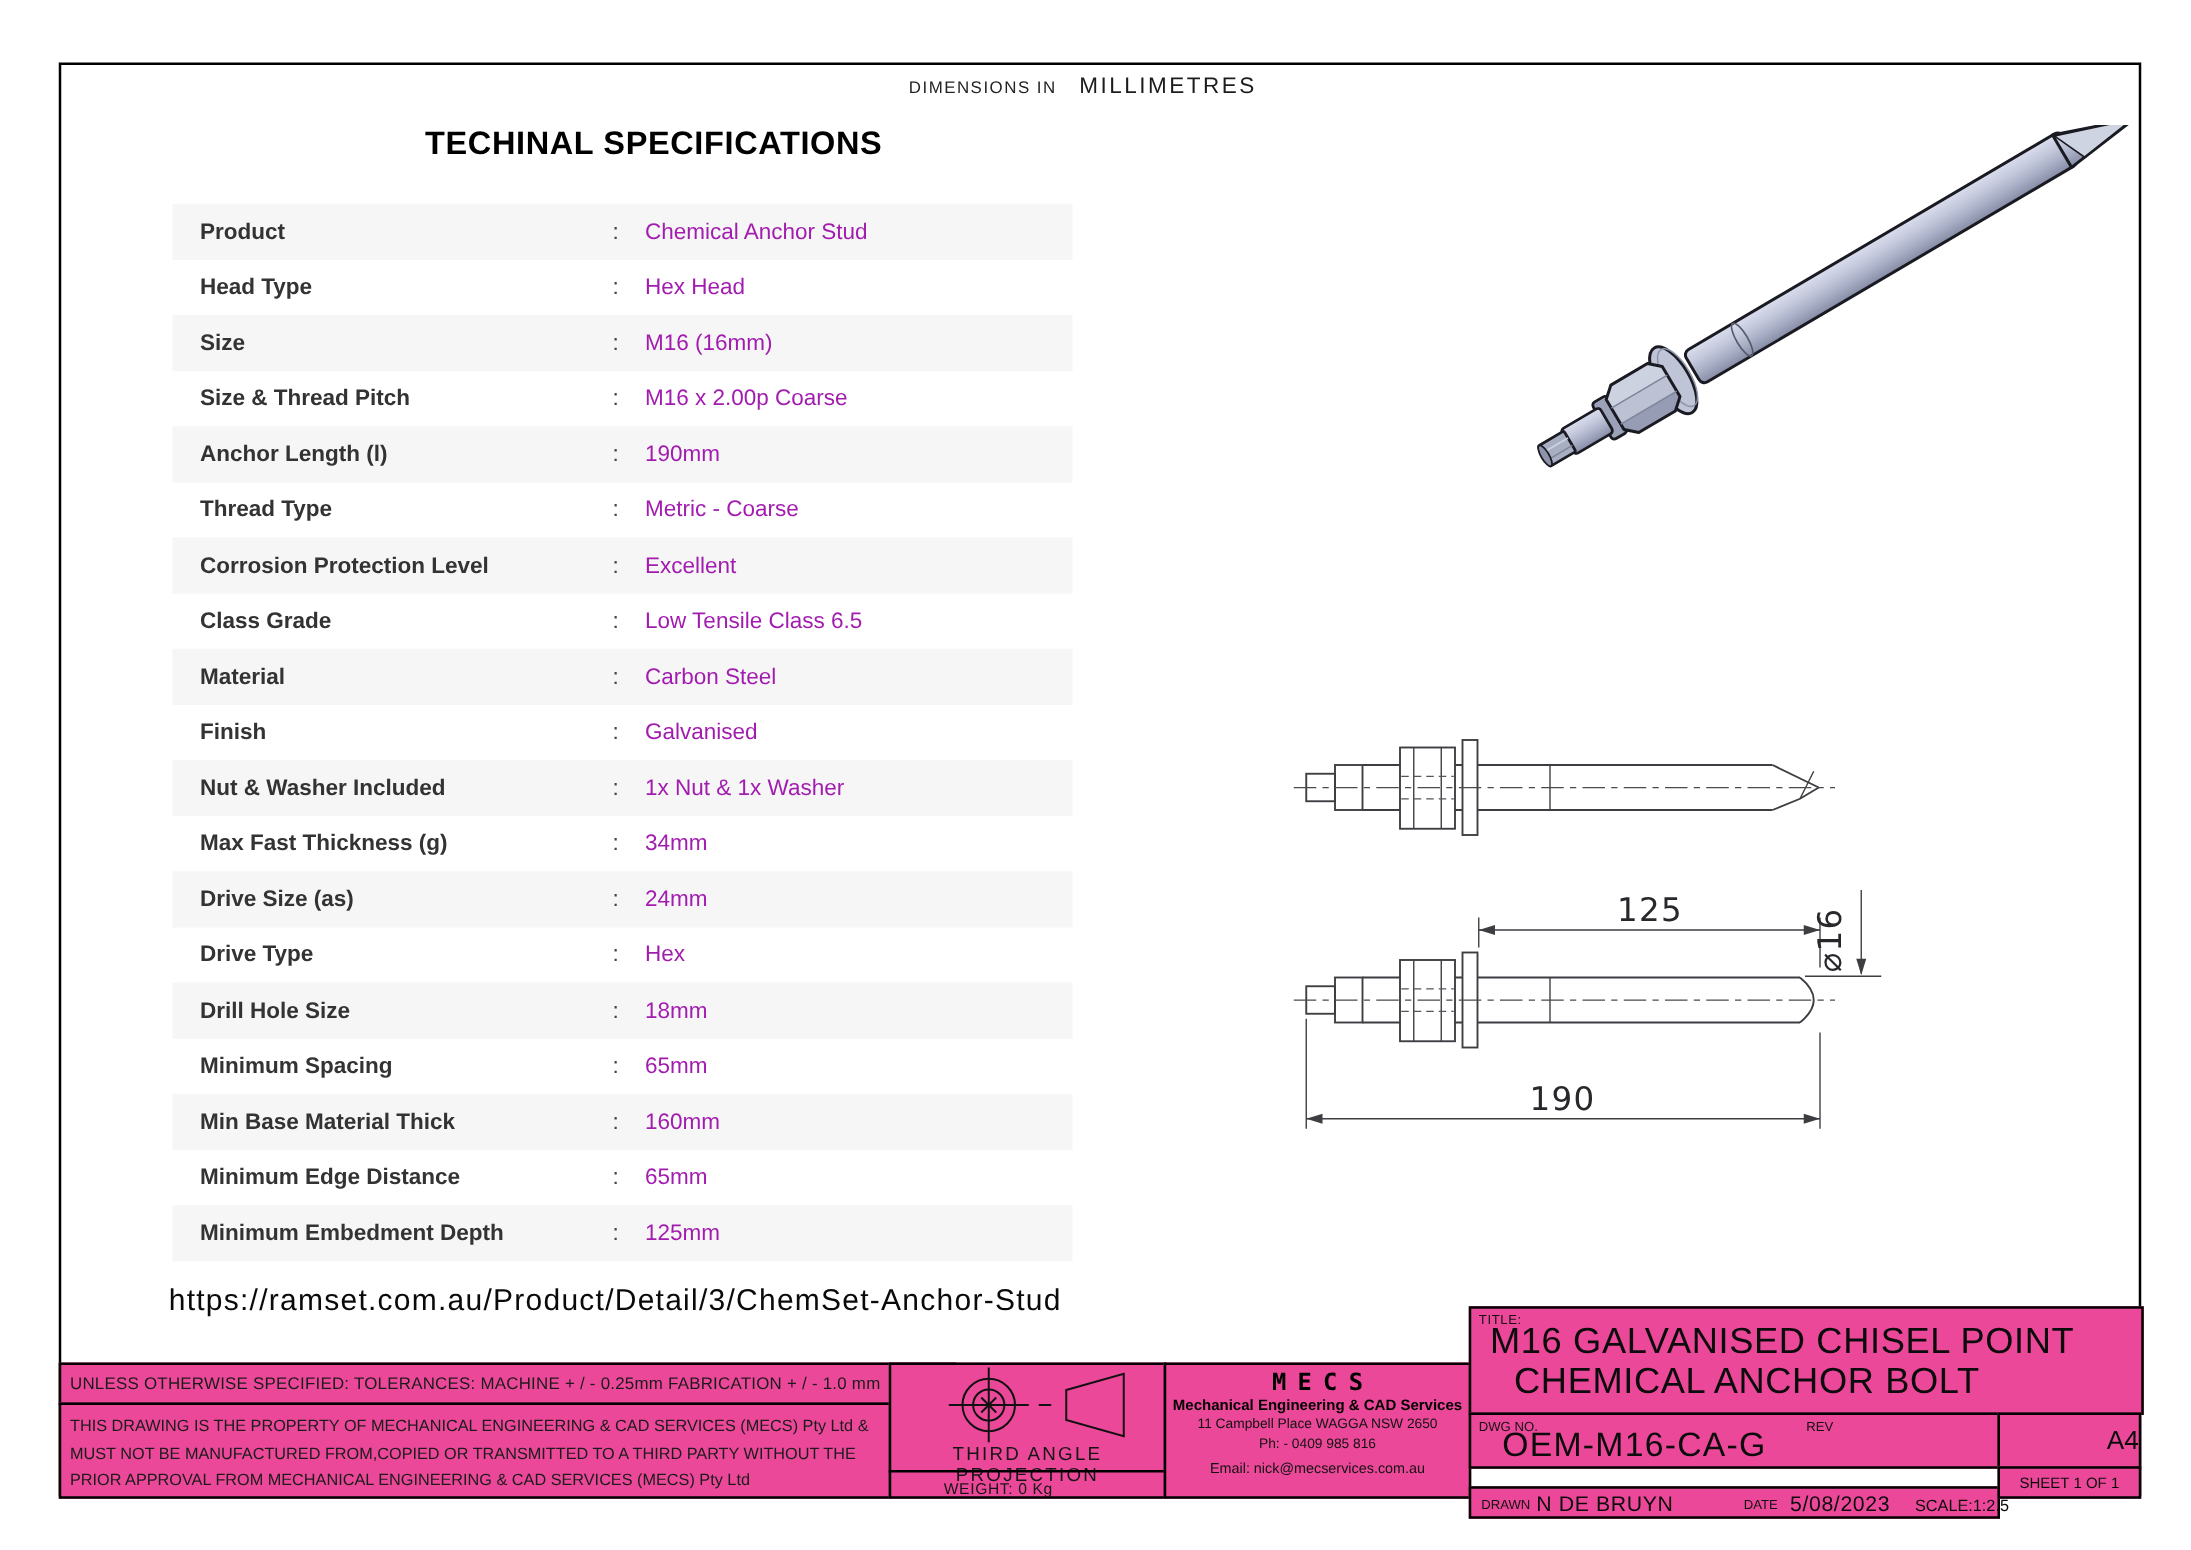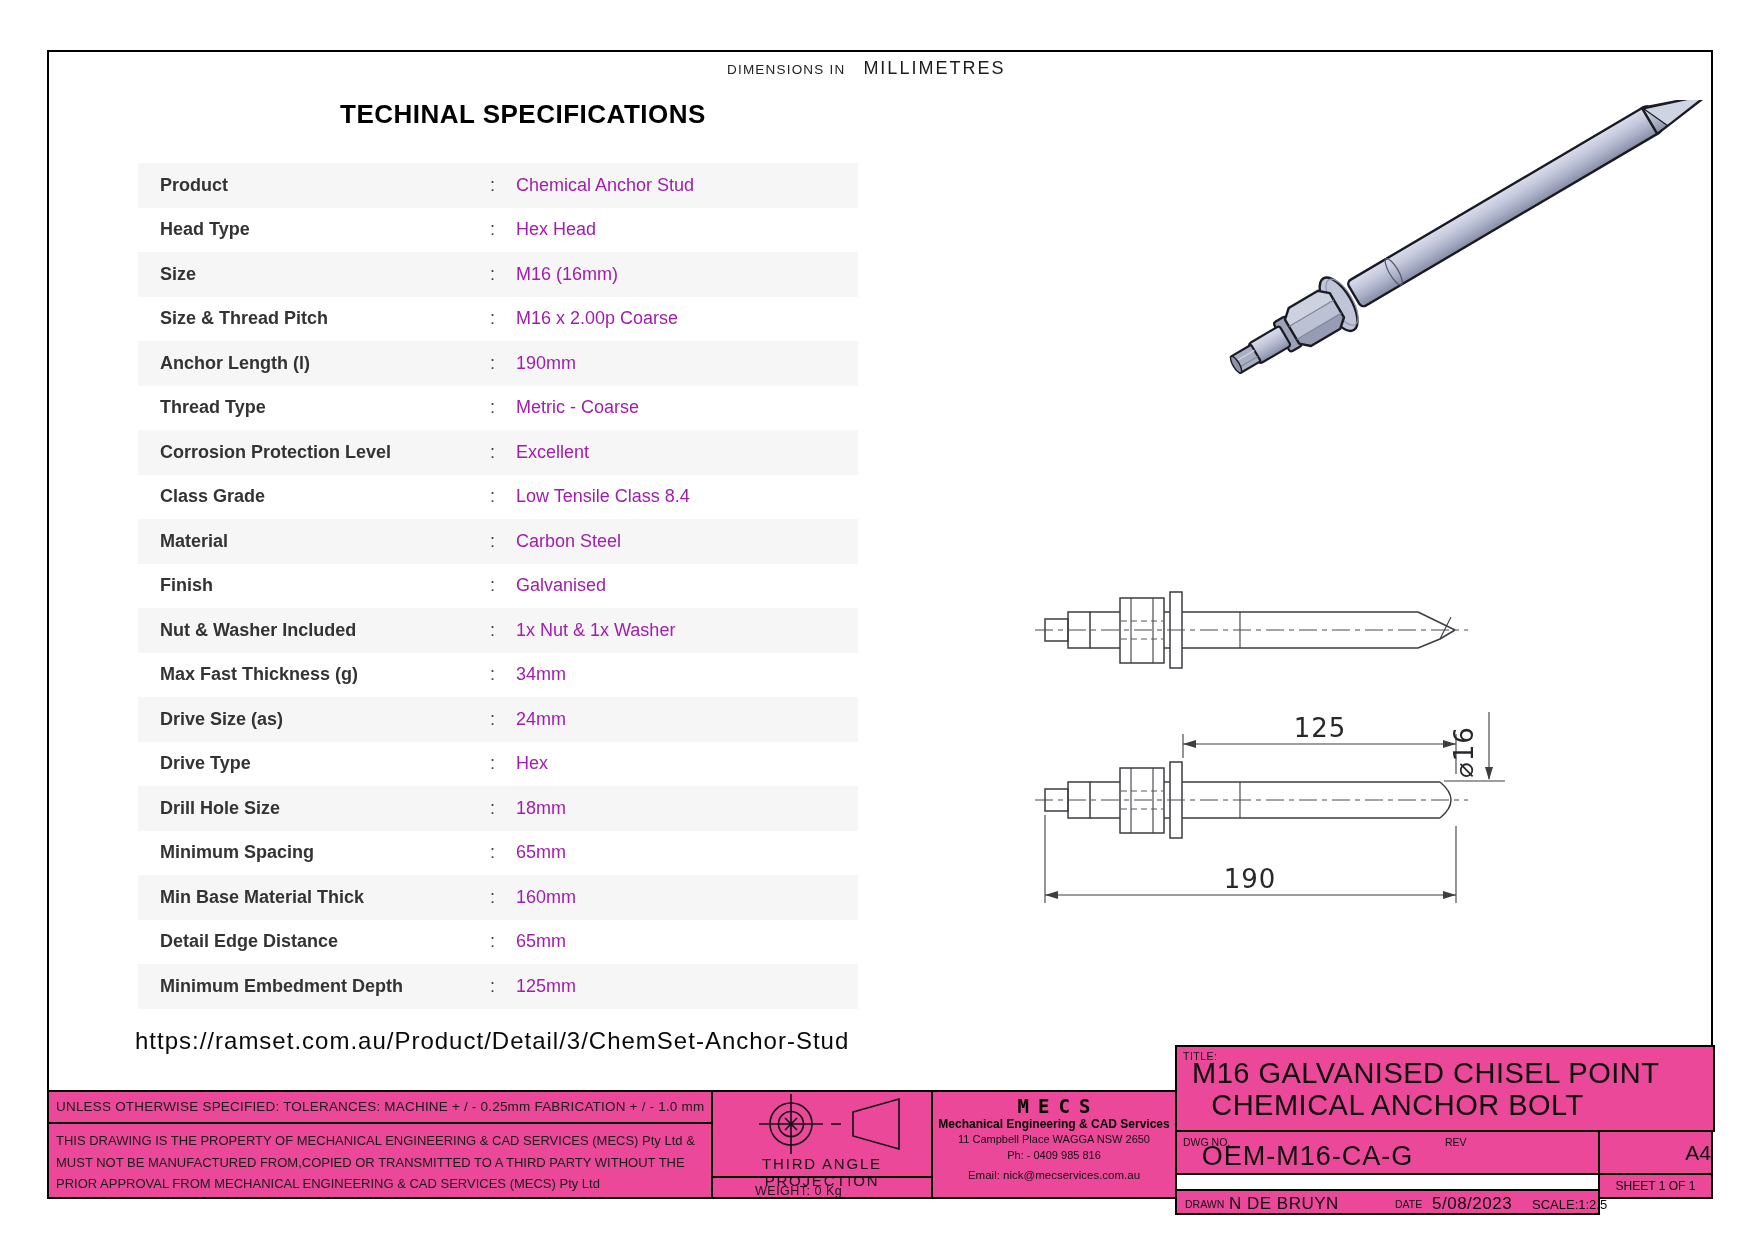--- a/index.html
+++ b/index.html
@@ -113,21 +113,21 @@
         <span class="val">Metric - Coarse</span>
       </div>
       <div class="spec-row odd">
         <span class="lab">Corrosion Protection Level</span>
         <span class="col">:</span>
         <span class="val">Excellent</span>
       </div>
       <div class="spec-row even">
         <span class="lab">Class Grade</span>
         <span class="col">:</span>
-        <span class="val">Low Tensile Class 8.4</span>
+        <span class="val">Low Tensile Class 6.5</span>
       </div>
       <div class="spec-row odd">
         <span class="lab">Material</span>
         <span class="col">:</span>
         <span class="val">Carbon Steel</span>
       </div>
       <div class="spec-row even">
         <span class="lab">Finish</span>
         <span class="col">:</span>
         <span class="val">Galvanised</span>
@@ -161,21 +161,21 @@
         <span class="lab">Minimum Spacing</span>
         <span class="col">:</span>
         <span class="val">65mm</span>
       </div>
       <div class="spec-row odd">
         <span class="lab">Min Base Material Thick</span>
         <span class="col">:</span>
         <span class="val">160mm</span>
       </div>
       <div class="spec-row even">
-        <span class="lab">Detail Edge Distance</span>
+        <span class="lab">Minimum Edge Distance</span>
         <span class="col">:</span>
         <span class="val">65mm</span>
       </div>
       <div class="spec-row odd">
         <span class="lab">Minimum Embedment Depth</span>
         <span class="col">:</span>
         <span class="val">125mm</span>
       </div>
     </div>
 

